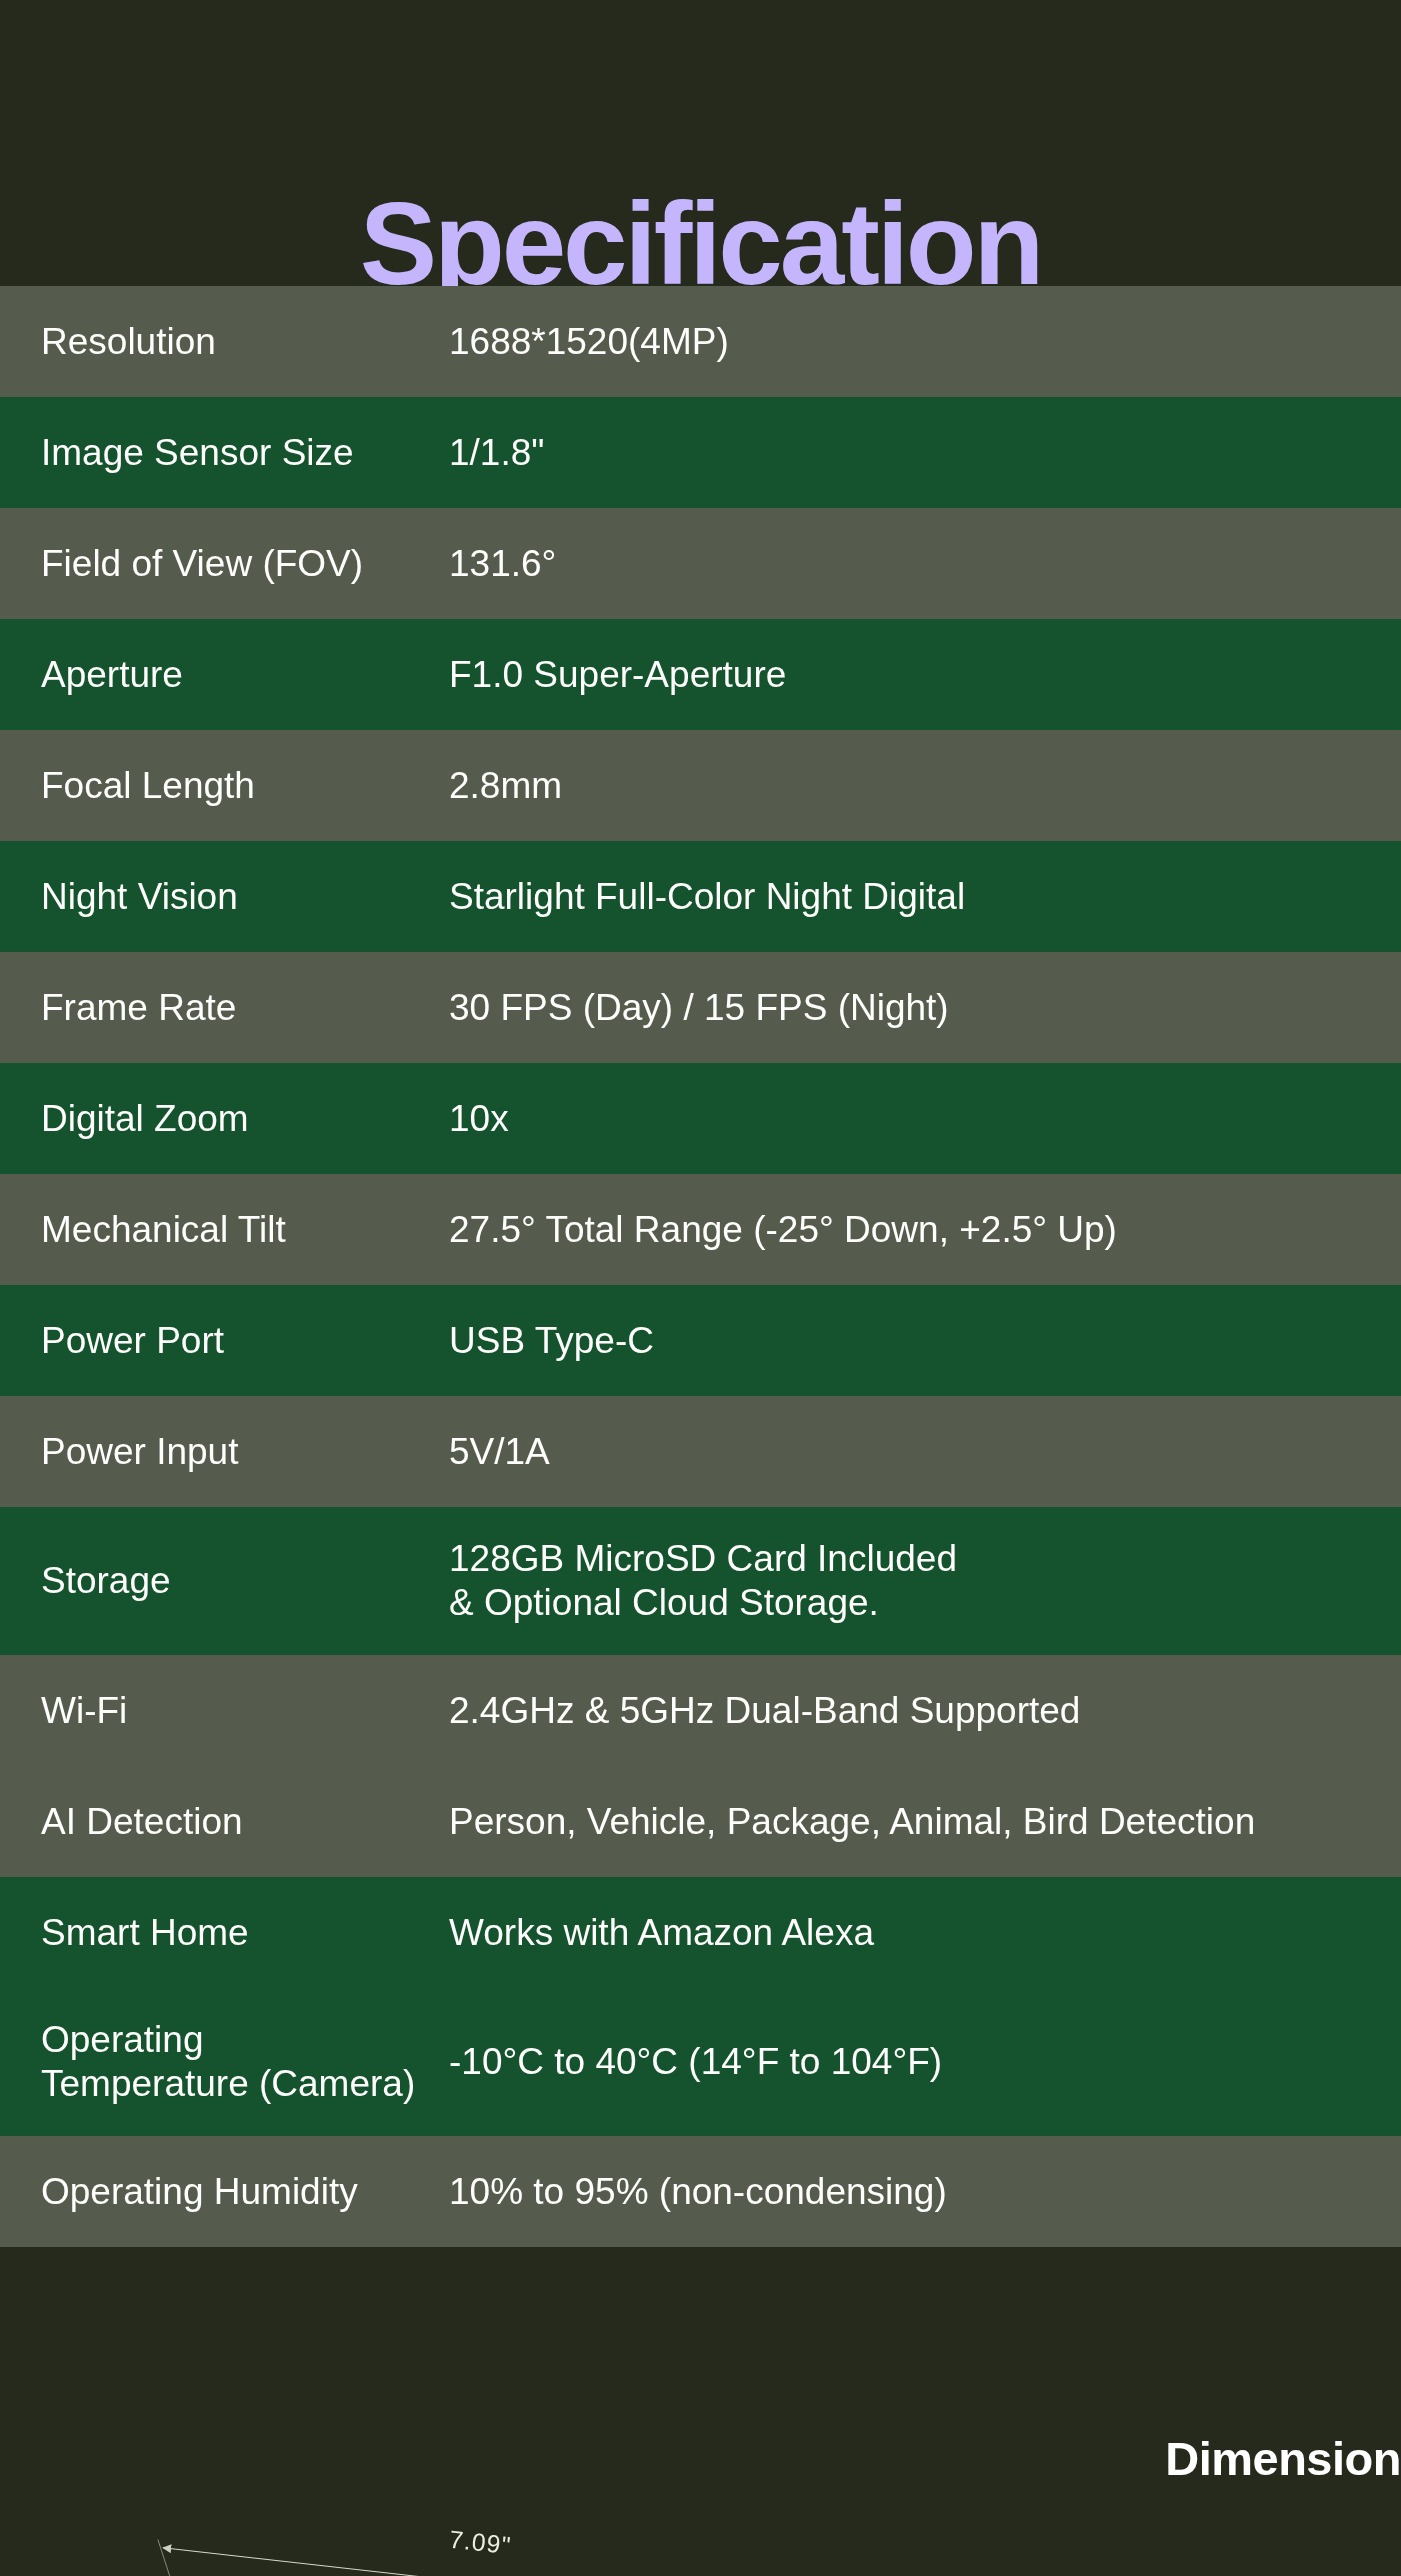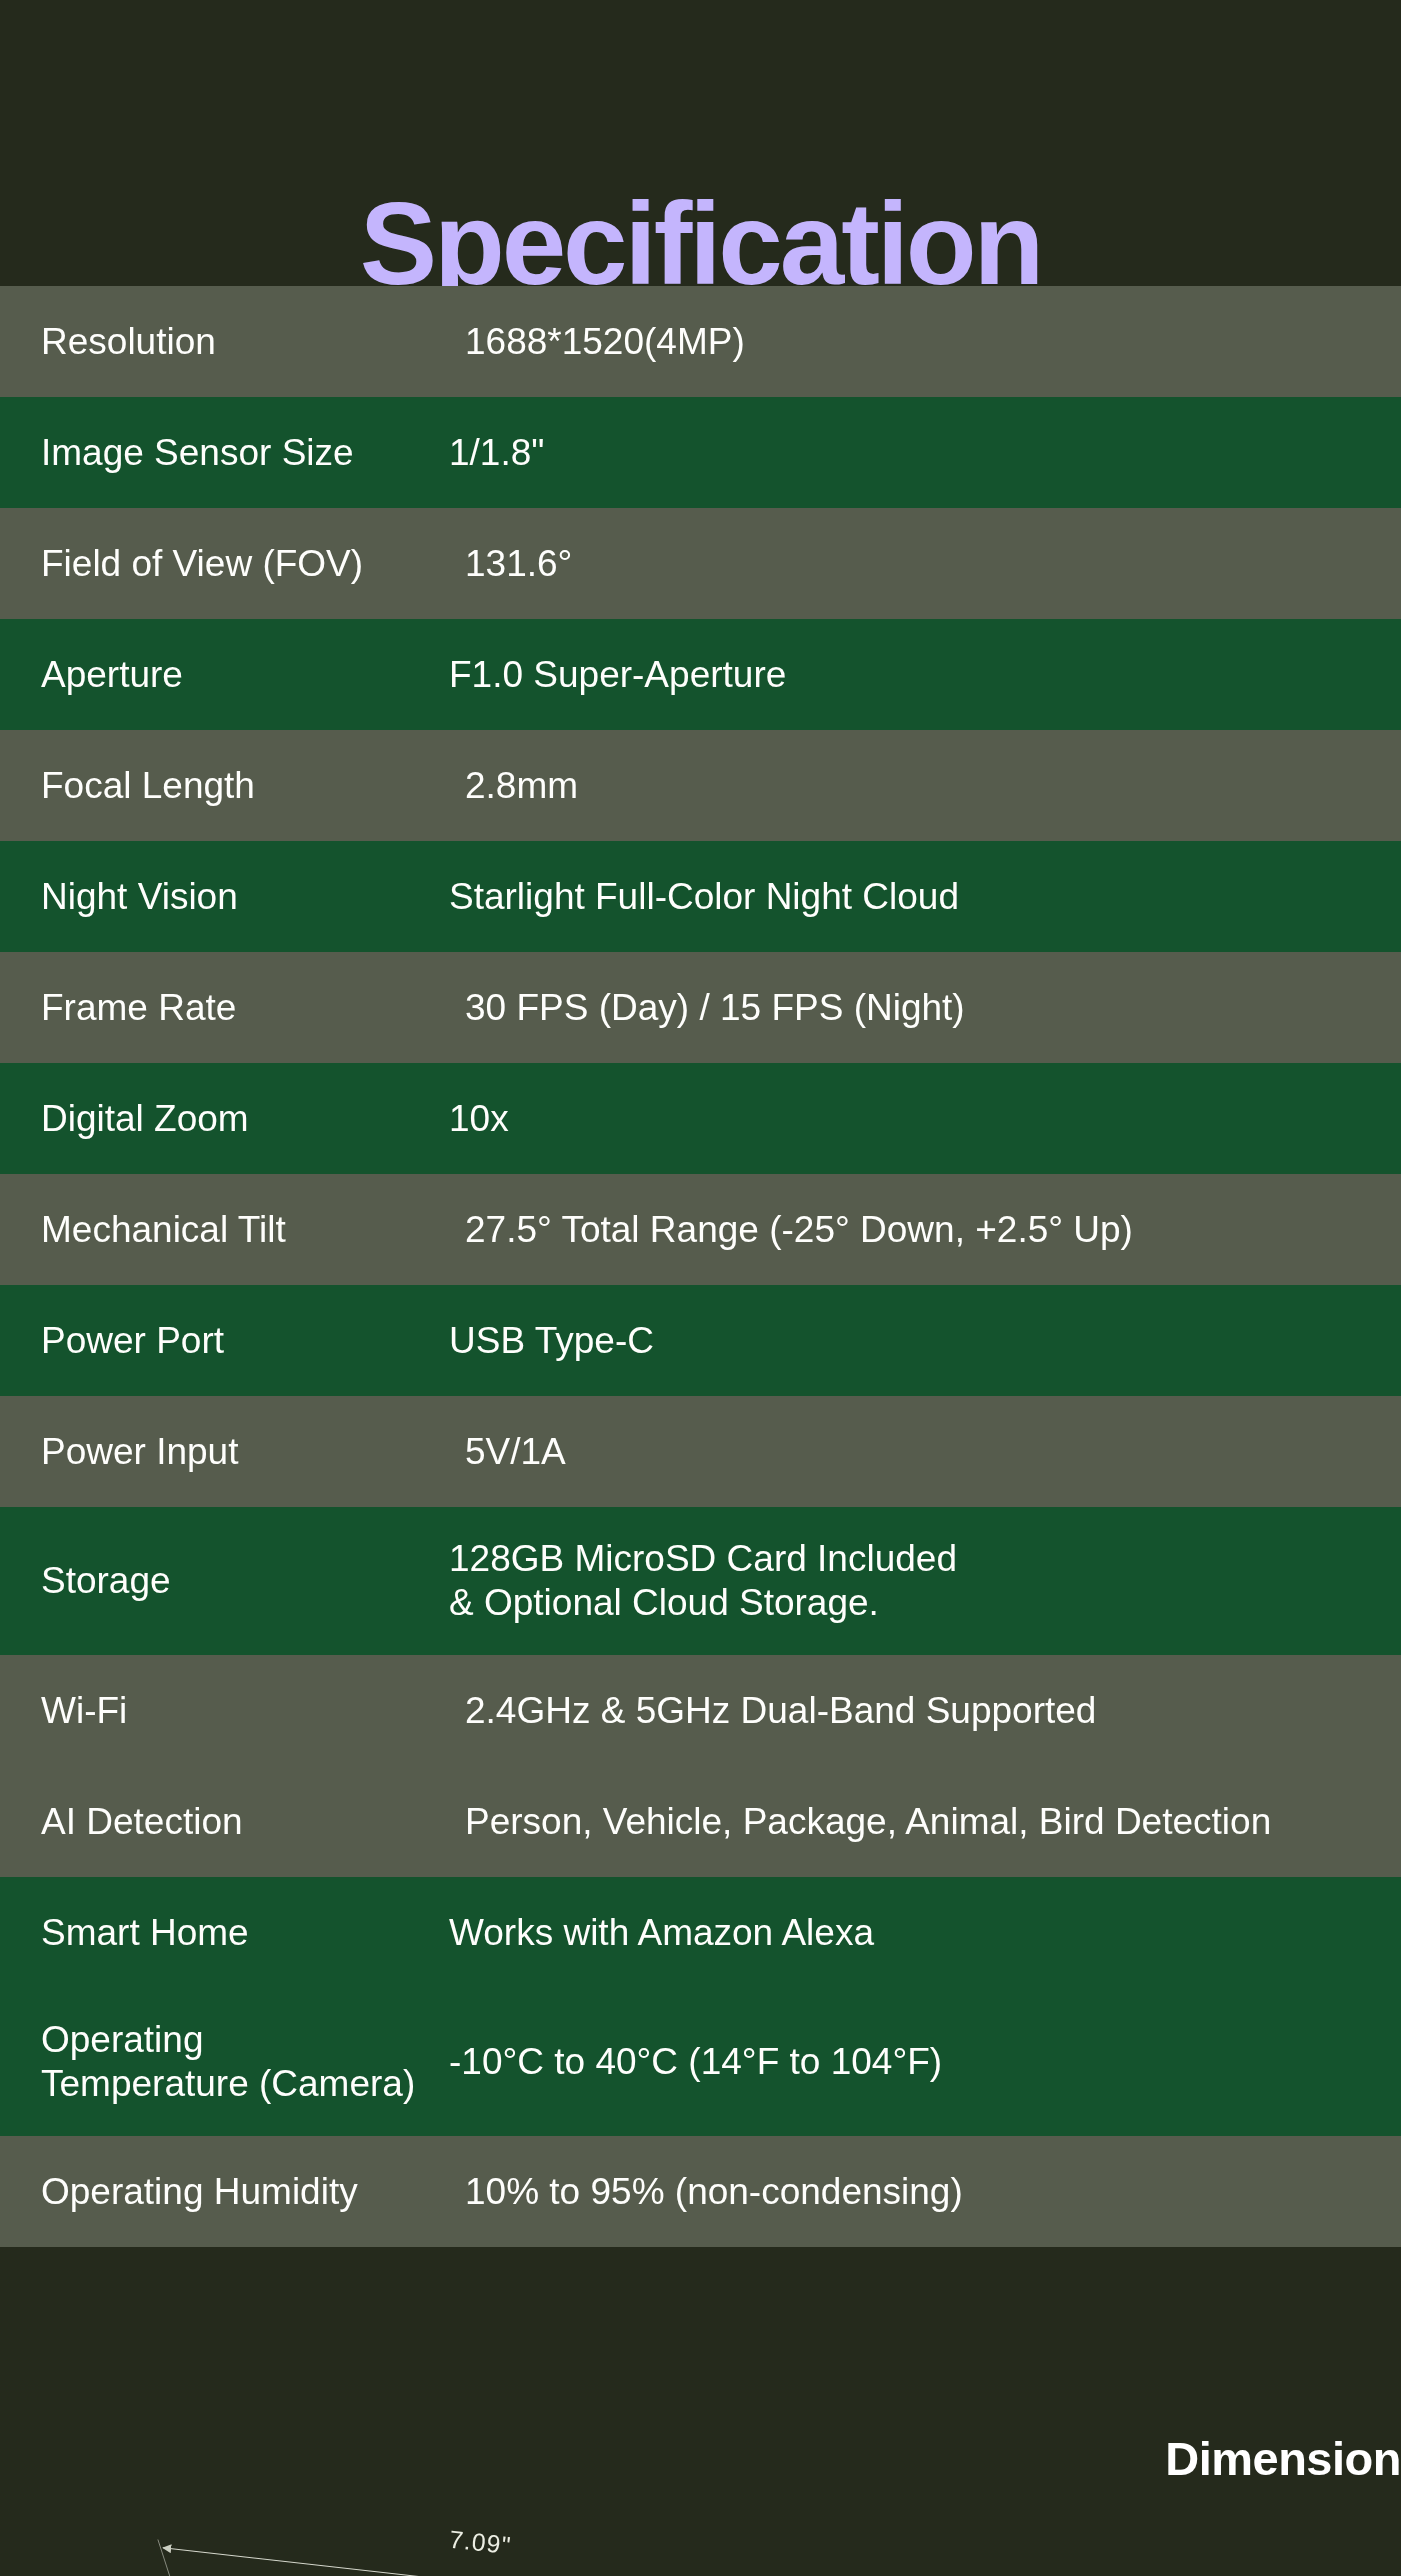--- a/index.html
+++ b/index.html
@@ -11,21 +11,21 @@
   }
   .page-title{
     position:absolute;top:105px;left:0;width:1401px;
     text-align:center;font-size:116px;line-height:122px;font-weight:bold;
     letter-spacing:-3.1px;color:#c4b5fd;
   }
   .spec-table{position:absolute;top:286px;left:0;width:1401px;}
   .row{display:flex;align-items:center;width:1401px;}
   .row.h1{height:111px;}
   .row.h2{height:148px;}
-  .row.light{background:#565c4d;gap:16px;}
+  .row.light{background:#565c4d;}
   .row.dark{background:#14532d;}
   .c1{width:449px;padding-left:41px;box-sizing:border-box;flex:none;}
   .c2{flex:1;}
   .c1 div,.c2 div{font-size:37px;line-height:44px;color:#fefefc;}
   .section-title{
     position:absolute;top:2395px;left:0;width:1401px;
     text-align:right;font-size:47px;line-height:50px;font-weight:bold;
     letter-spacing:-0.5px;color:#ffffff;
   }
   .drawing{position:absolute;}
@@ -101,21 +101,21 @@
         <div>2.8mm</div>
         <div></div>
       </div>
   </div>
   <div class="row h1 dark">
     <div class="c1">
         <div>Night Vision</div>
         <div></div>
       </div>
     <div class="c2">
-        <div>Starlight Full-Color Night Cloud</div>
+        <div>Starlight Full-Color Night Digital</div>
         <div></div>
       </div>
   </div>
   <div class="row h1 light">
     <div class="c1">
         <div>Frame Rate</div>
         <div></div>
       </div>
     <div class="c2">
         <div>30 FPS (Day) / 15 FPS (Night)</div>

